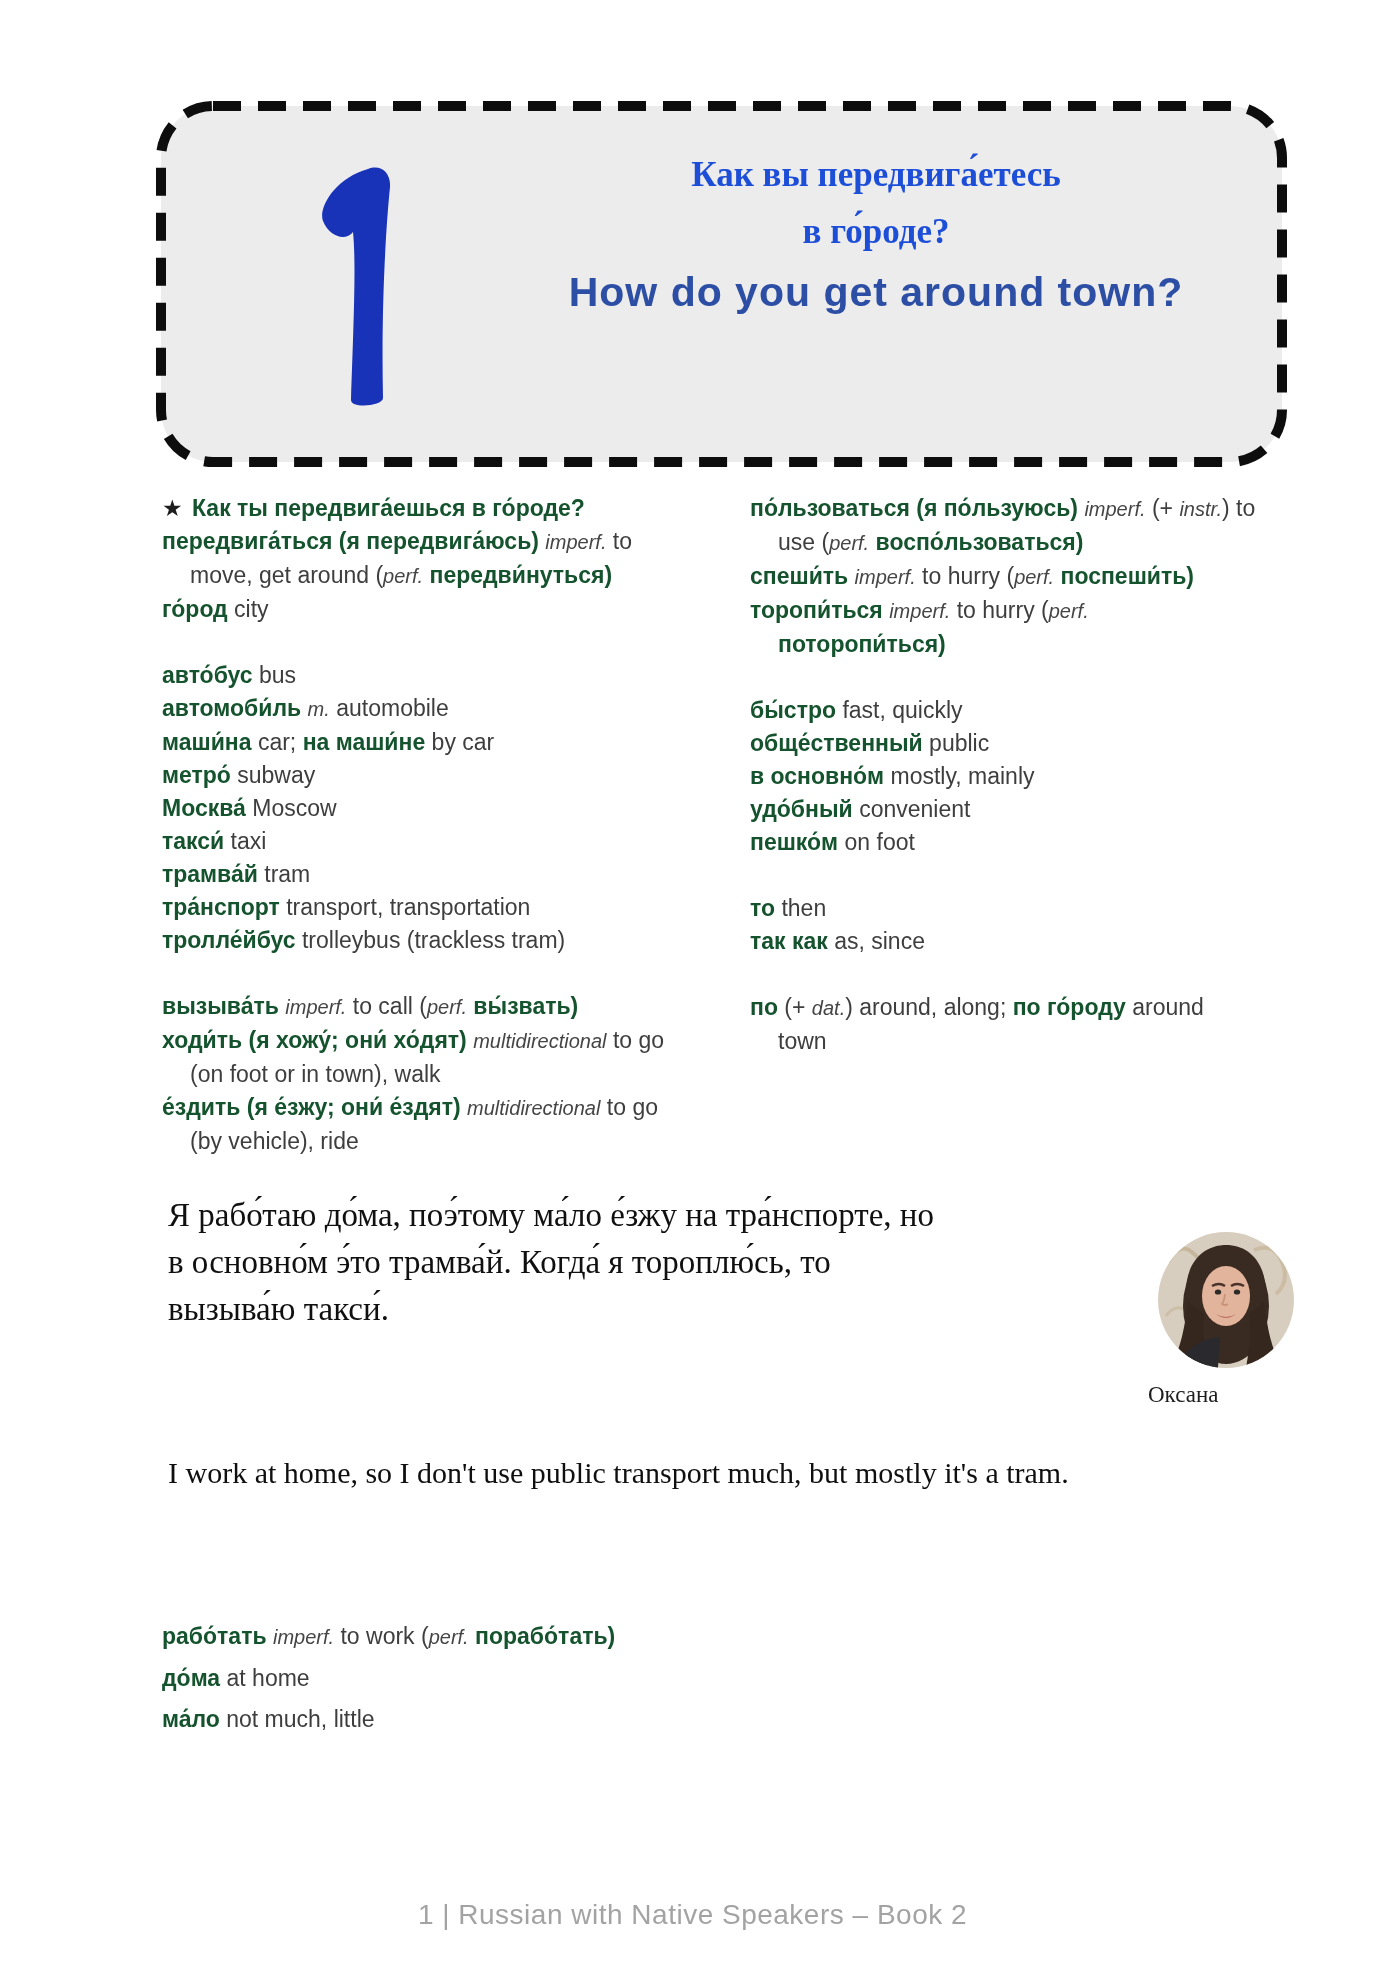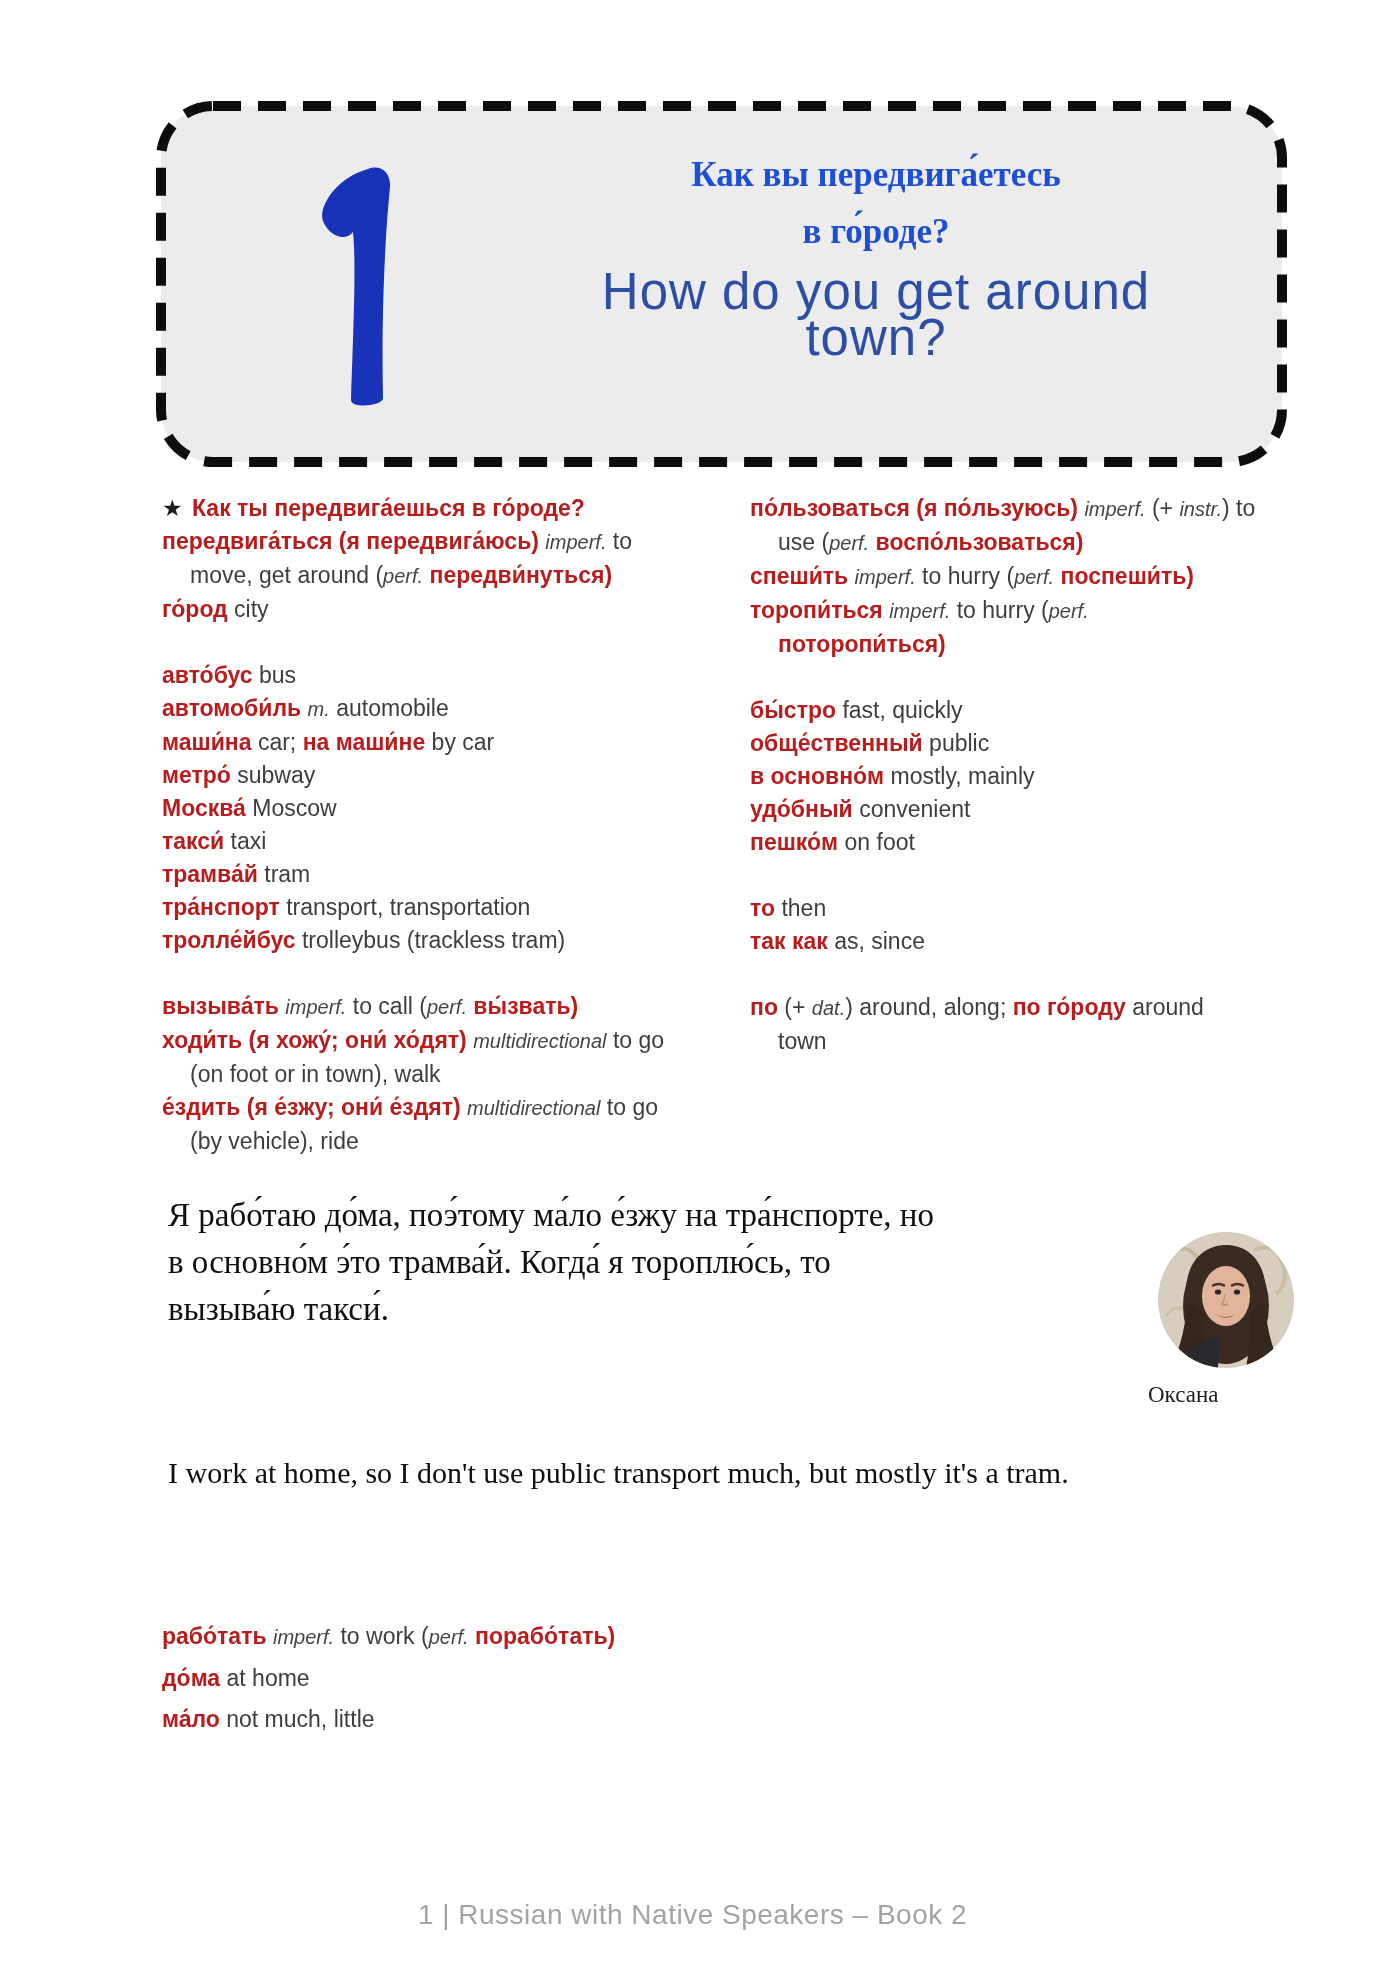--- a/index.html
+++ b/index.html
@@ -6,31 +6,31 @@
   body{width:1385px;height:1968px;background:#ffffff;font-family:"Liberation Sans","DejaVu Sans",sans-serif;}
   .page{position:relative;width:1385px;height:1968px;background:#ffffff;overflow:hidden;}
 
   
   .unit-box{position:absolute;left:155px;top:100px;width:1133px;height:368px;}
   .unit-box svg.frame{position:absolute;left:0;top:0;}
   .numeral{position:absolute;left:158px;top:64px;width:80px;height:248px;}
   .header-text{position:absolute;left:380px;top:46px;width:682px;text-align:center;}
   .title-line{font-family:"Liberation Serif","DejaVu Serif",serif;font-weight:bold;
               font-size:35px;line-height:57px;color:#1d4ed8;}
-  .subtitle{margin-top:9px;font-size:51px;line-height:46px;font-weight:400;
+  .subtitle{margin-top:9px;font-size:41px;line-height:46px;font-weight:700;
             letter-spacing:1px;color:#2c4ea4;}
   .visually-hidden{position:absolute;width:1px;height:1px;overflow:hidden;clip:rect(0 0 0 0);white-space:nowrap;}
 
   
   .vocab-col{position:absolute;top:492px;font-size:23px;line-height:33px;color:#3e3e3e;}
   #vocab-left{left:162px;width:560px;}
   #vocab-right{left:750px;width:520px;}
   .vocab-block{margin-bottom:33px;}
   .vocab-entry{padding-left:28px;text-indent:-28px;}
-  .seg-b{font-weight:bold;color:#b91c1c;}
+  .seg-b{font-weight:bold;color:#14532d;}
   .seg-r{font-weight:normal;}
   .seg-i{font-style:italic;font-size:0.87em;color:#454545;}
   .seg-star{color:#1d1d1d;letter-spacing:3px;}
 
   
   .ru-paragraph{position:absolute;left:168px;top:1192px;width:840px;
      font-family:"Liberation Serif","DejaVu Serif",serif;font-size:33px;line-height:47px;color:#101010;}
   .avatar{position:absolute;left:1158px;top:1232px;width:136px;height:136px;border-radius:50%;
      overflow:hidden;}
   .avatar svg{display:block;}

